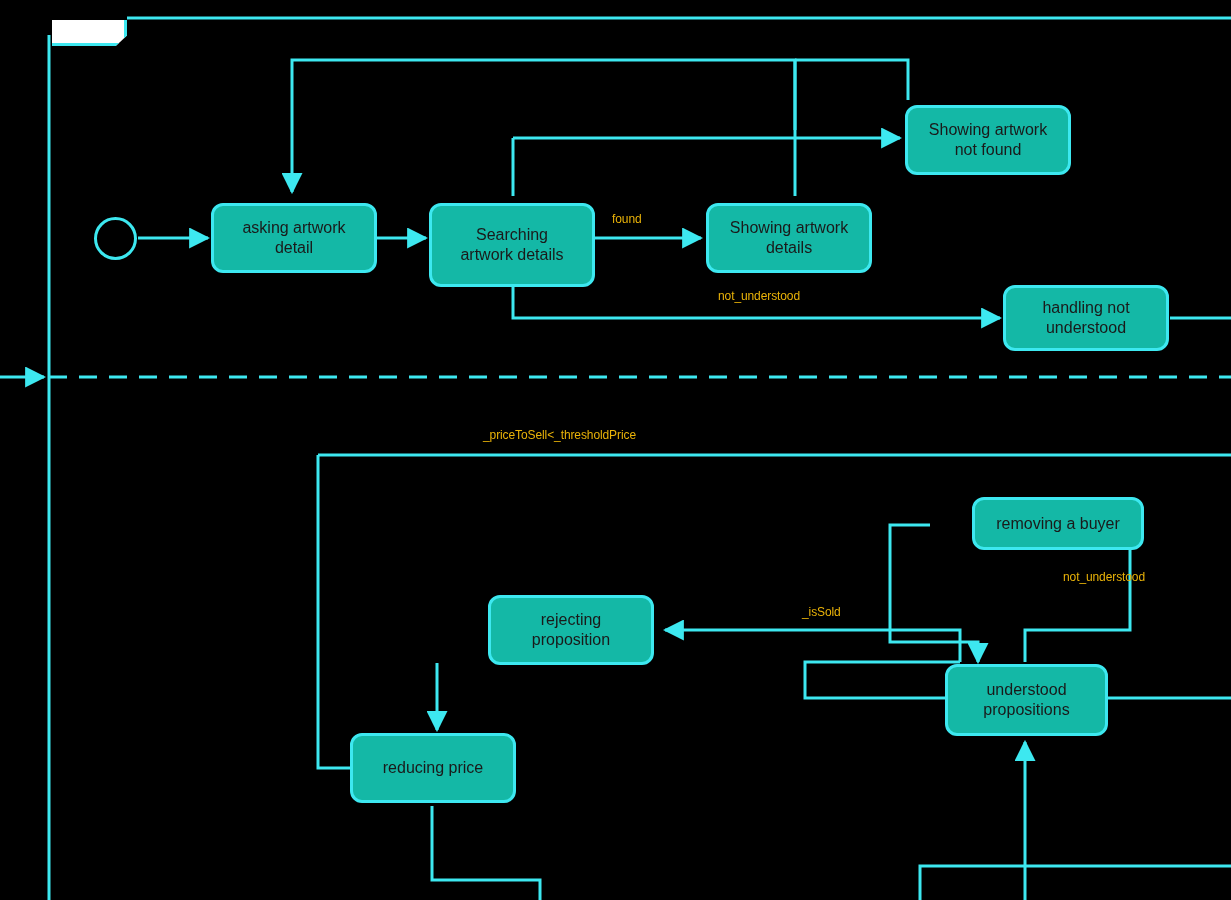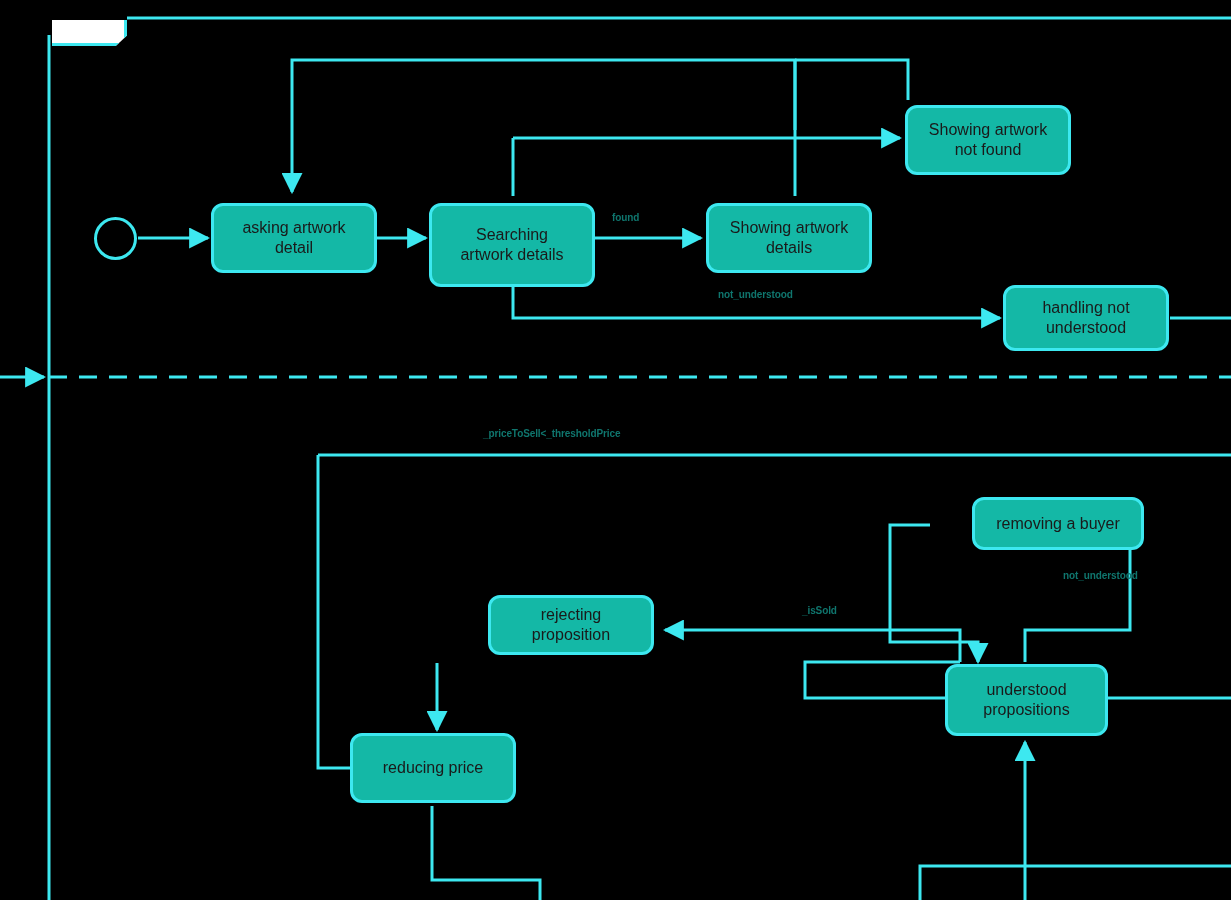--- a/index.html
+++ b/index.html
@@ -37,23 +37,23 @@
     text-align: center;
     display: flex;
     align-items: center;
     justify-content: center;
     padding: 4px 8px;
     white-space: pre-line;
     z-index: 3;
   }
   .edge-label {
     position: absolute;
-    color: #0f766e;
-    font-size: 10px;
-    font-weight: bold;
+    color: #eab308;
+    font-size: 12px;
+    font-weight: normal;
     white-space: nowrap;
     z-index: 4;
     letter-spacing: -0.1px;
   }
   .frame-tab {
     position: absolute;
     background: #ffffff;
     border: 3px solid #3de8f0;
     border-top: none;
     border-left: none;
@@ -151,21 +151,21 @@
 
   <div class="node" style="left:706px; top:203px; width:166px; height:70px;">Showing artwork
 details</div>
 
   <div class="node" style="left:905px; top:105px; width:166px; height:70px;">Showing artwork
 not found</div>
 
   <div class="node" style="left:1003px; top:285px; width:166px; height:66px;">handling not
 understood</div>
 
-  <div class="node" style="left:488px; top:595px; width:166px; height:60px;">rejecting
+  <div class="node" style="left:488px; top:595px; width:166px; height:70px;">rejecting
 proposition</div>
 
   <div class="node" style="left:350px; top:733px; width:166px; height:70px;">reducing price</div>
 
   <div class="node" style="left:928px; top:497px; width:172px; height:53px;margin-left:44px;">removing a buyer</div>
 
   <div class="node" style="left:945px; top:664px; width:163px; height:72px;">understood
 propositions</div>
 
   <div class="edge-label" style="left:612px; top:212px;">found</div>

